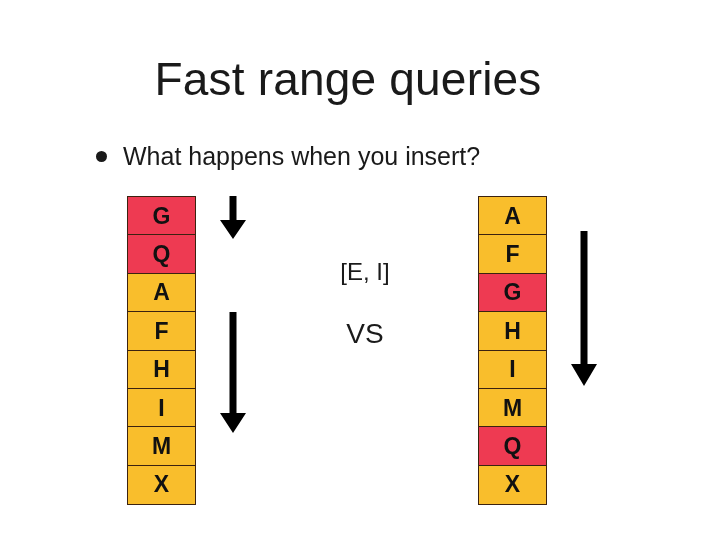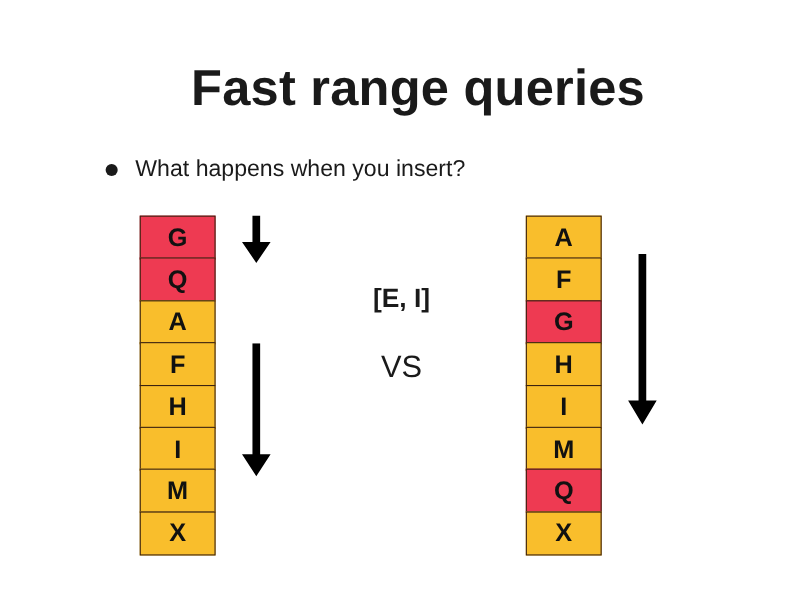--- a/index.html
+++ b/index.html
@@ -17,45 +17,44 @@
   }
 
   
   .slide-title {
     position: absolute;
     left: 0;
     top: 52px;
     width: 696px;
     text-align: center;
     font-size: 46px;
-    font-weight: 700;
+    font-weight: 400;
     letter-spacing: 0.2px;
     color: #1a1a1a;
     white-space: nowrap;
-    padding-left: 32px;
   }
 
   
   .bullet-row {
     position: absolute;
     left: 96px;
     top: 142px;
     display: flex;
     align-items: center;
     gap: 16px;
   }
   .bullet-dot {
     width: 11px;
     height: 11px;
     border-radius: 50%;
     background: #1a1a1a;
     flex: 0 0 auto;
   }
   .bullet-text {
-    font-size: 21px;
+    font-size: 25px;
     font-weight: 300;
     color: #1a1a1a;
     white-space: nowrap;
   }
 
   
   .column {
     position: absolute;
     display: flex;
     flex-direction: column;
@@ -85,21 +84,21 @@
     position: absolute;
     text-align: center;
     color: #1a1a1a;
     white-space: nowrap;
   }
   #range-label {
     left: 290px;
     top: 258px;
     width: 150px;
     font-size: 24px;
-    font-weight: 700;
+    font-weight: 400;
   }
   #vs-label {
     left: 290px;
     top: 318px;
     width: 150px;
     font-size: 28px;
     font-weight: 300;
   }
 
   

